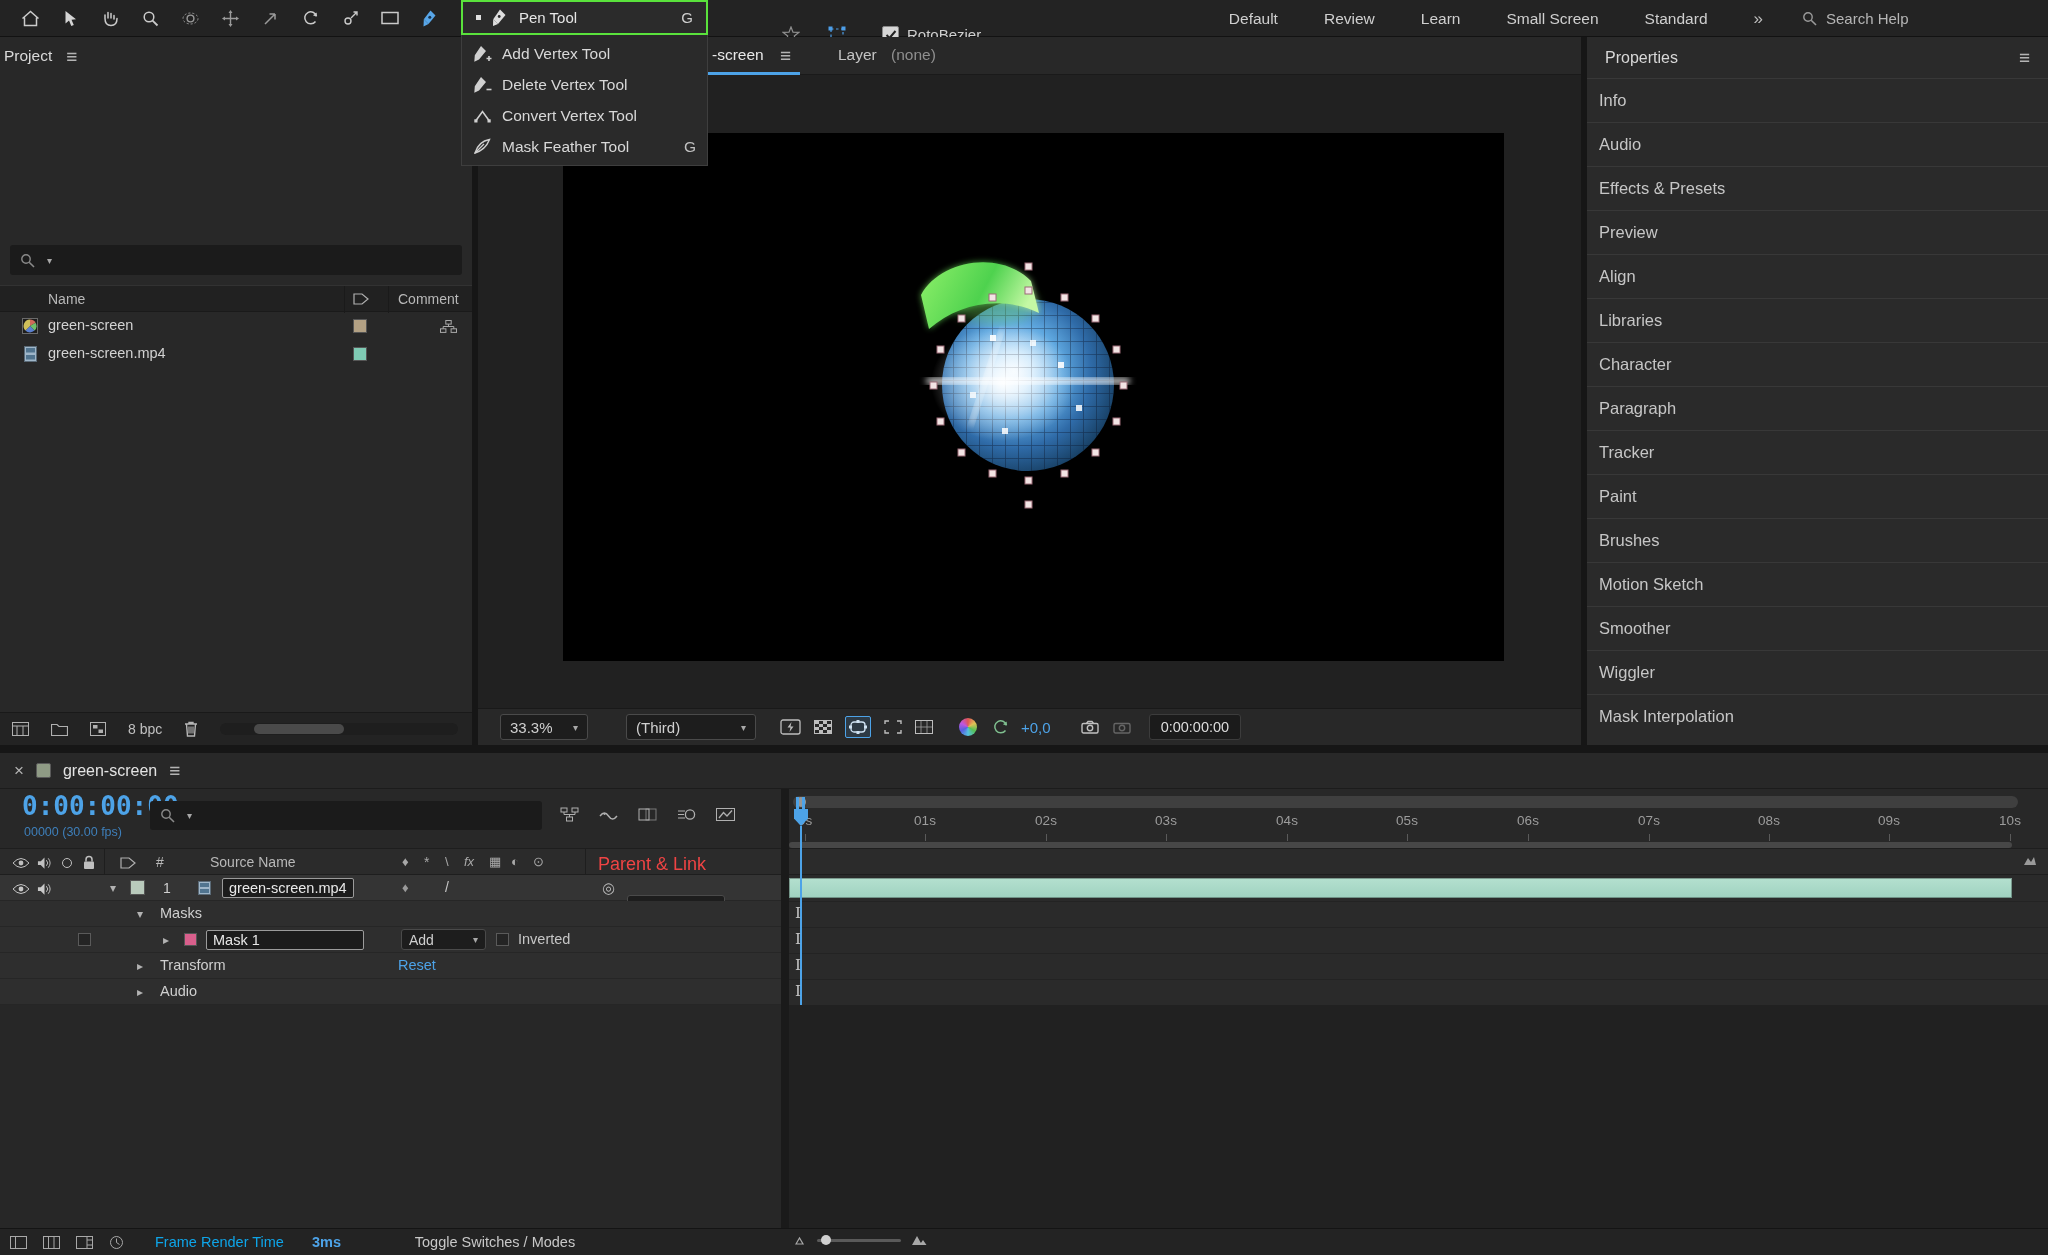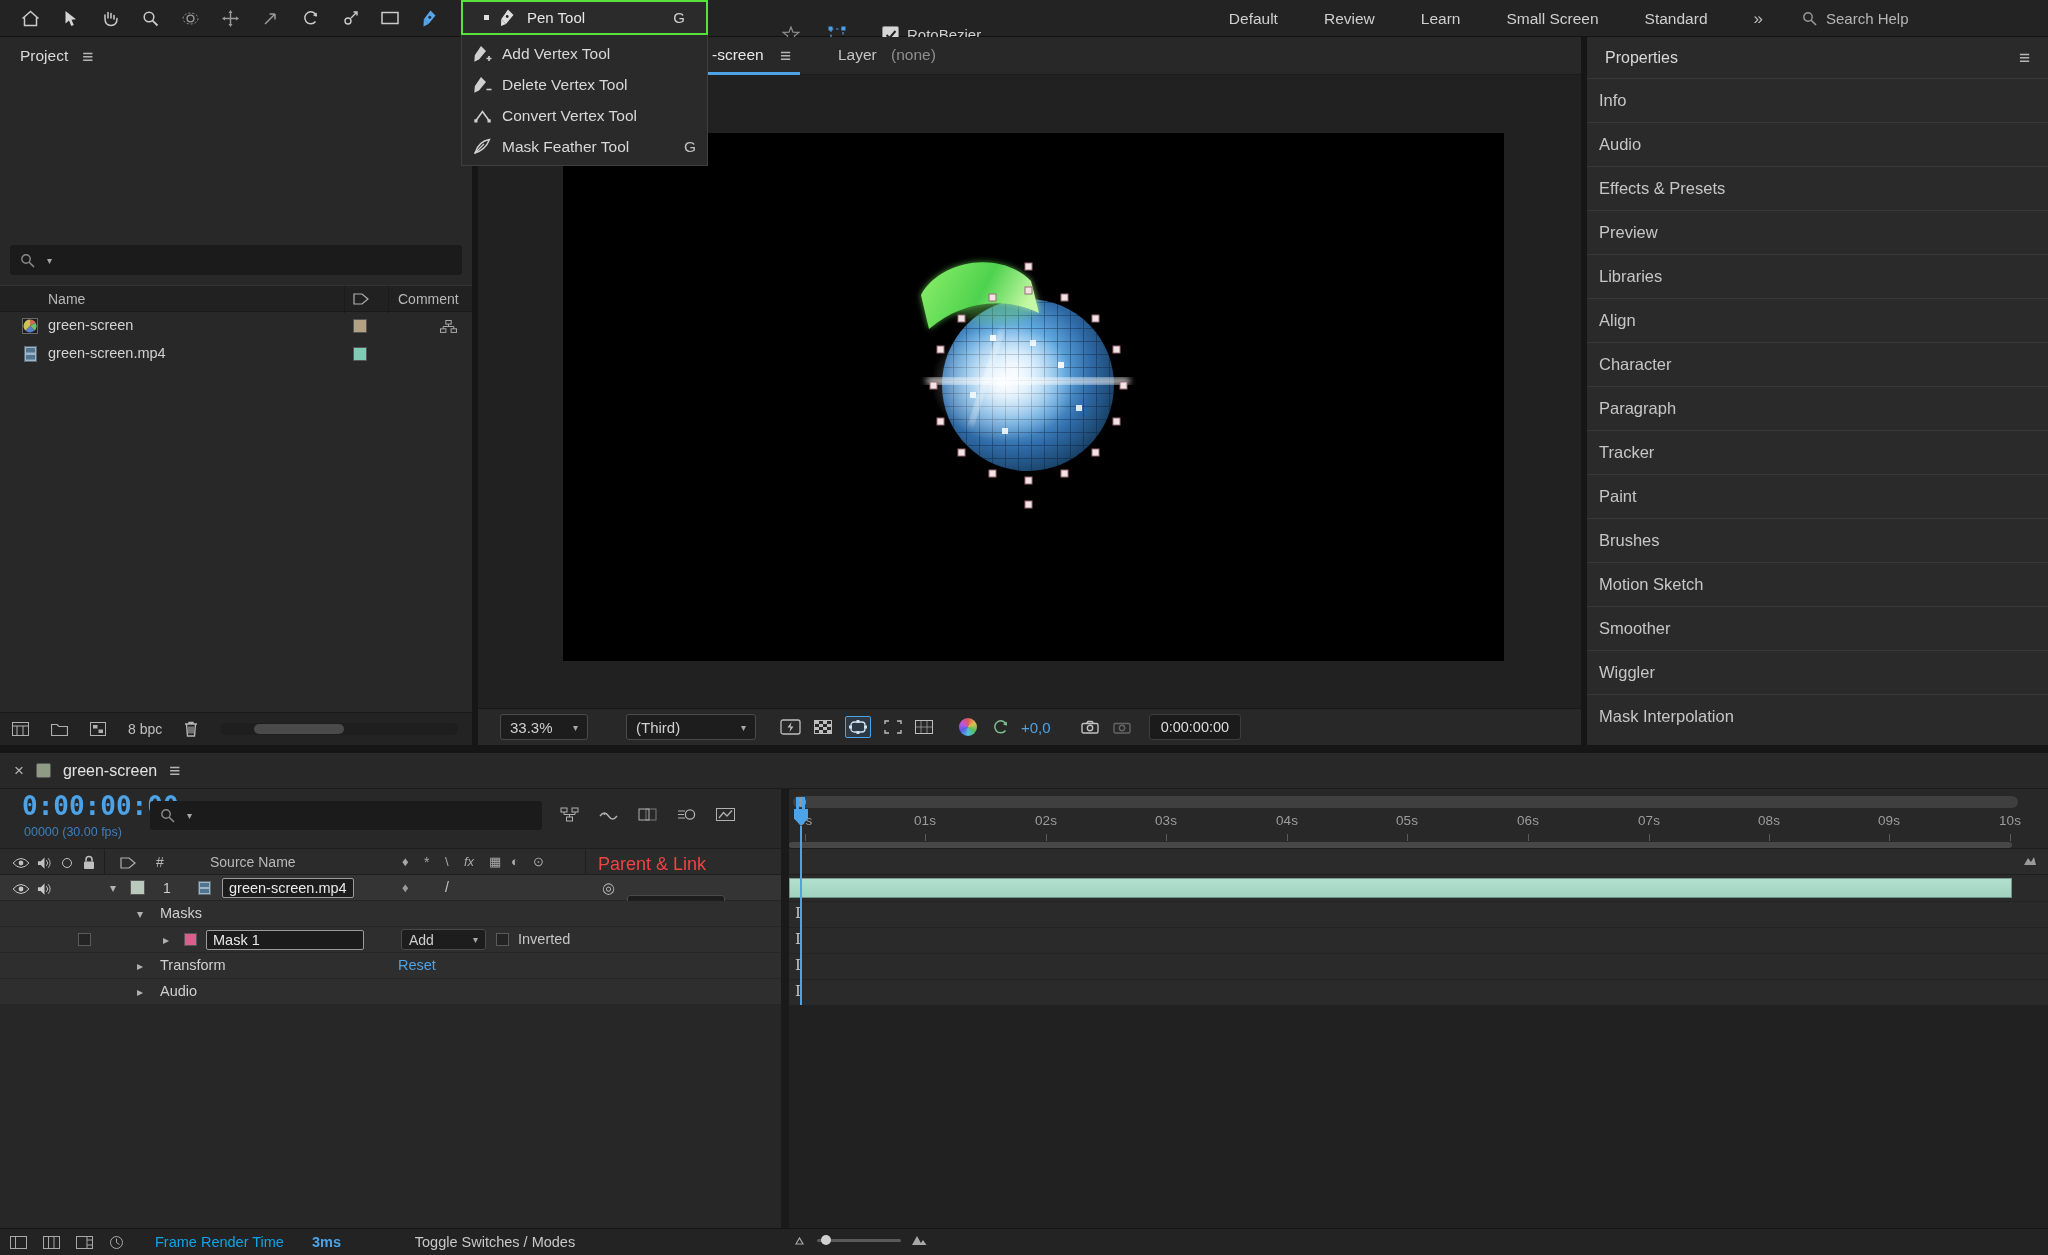--- a/index.html
+++ b/index.html
@@ -133,21 +133,21 @@
               <circle cx="6" cy="6" r="4.2" fill="none" stroke="#9a9a9a" stroke-width="1.4"></circle>
               <line x1="9.2" y1="9.2" x2="14" y2="14" stroke="#9a9a9a" stroke-width="1.6"></line>
             </svg>
           </span>
         <span style="color:#b5b5b5">Search Help</span>
       </span>
     </div>
   </div>
 
   <div class="abs" style="left:461px;top:0;width:247px;z-index:60">
-    <div class="flex" style="height:35px;background:#2b2b2b;border:2px solid #5ae23c;padding:0 21px;gap:11px">
+    <div class="flex" style="height:35px;background:#2b2b2b;border:2px solid #5ae23c;padding:0 13px;gap:11px">
       <span style="width:5px;height:5px;background:#e0e0e0"></span>
       <span>
           <svg width="16" height="17" viewBox="0 0 16 17">
             <path d="M8 0.5 L13.5 6 L6 15 L1.2 10.2 Z" fill="#dedede"></path>
             <path d="M6 15 L1 17 L1.2 10.2 Z" fill="#dedede"></path>
             <circle cx="7.2" cy="7.5" r="1.4" fill="#2b2b2b"></circle>
           </svg>
         </span>
       <span style="color:#e6e6e6">Pen Tool</span>
       <span style="margin-left:auto;color:#cfcfcf">G</span>
@@ -191,21 +191,21 @@
               <path d="M2 15 L11 6" stroke="#d0d0d0" stroke-width="1.2"></path>
             </svg>
           </span>
         <span>Mask Feather Tool</span>
         <span style="margin-left:auto;color:#c0c0c0">G</span>
       </div>
     </div>
   </div>
 
   <div class="abs" style="left:0;top:37px;width:472px;height:708px;background:#282828">
-    <div class="flex" style="height:38px;padding:0 20px;gap:14px">
+    <div class="flex" style="height:38px;padding:0 4px;gap:14px">
       <span style="color:#dadada;font-size:15.5px">Project</span>
       <span class="hamb">≡</span>
     </div>
 
     <div class="flex abs" style="left:10px;top:208px;width:452px;height:30px;background:#1b1b1b;border-radius:3px;padding:0 10px;gap:6px">
       <span>
           <svg width="15" height="15" viewBox="0 0 15 15">
             <circle cx="6" cy="6" r="4.2" fill="none" stroke="#8a8a8a" stroke-width="1.4"></circle>
             <line x1="9.2" y1="9.2" x2="14" y2="14" stroke="#8a8a8a" stroke-width="1.6"></line>
           </svg>
@@ -443,22 +443,22 @@
 
   <div class="abs" style="left:1587px;top:37px;width:461px;height:708px;background:#2a2a2a">
     <div class="flex" style="height:41px;padding:0 18px">
       <span style="color:#d8d8d8;font-size:16px">Properties</span>
       <span class="hamb" style="margin-left:auto">≡</span>
     </div>
     <div class="pr-item">Info</div>
     <div class="pr-item">Audio</div>
     <div class="pr-item">Effects &amp; Presets</div>
     <div class="pr-item">Preview</div>
+    <div class="pr-item">Align</div>
     <div class="pr-item">Libraries</div>
-    <div class="pr-item">Align</div>
     <div class="pr-item">Character</div>
     <div class="pr-item">Paragraph</div>
     <div class="pr-item">Tracker</div>
     <div class="pr-item">Paint</div>
     <div class="pr-item">Brushes</div>
     <div class="pr-item">Motion Sketch</div>
     <div class="pr-item">Smoother</div>
     <div class="pr-item">Wiggler</div>
     <div class="pr-item">Mask Interpolation</div>
   </div>

